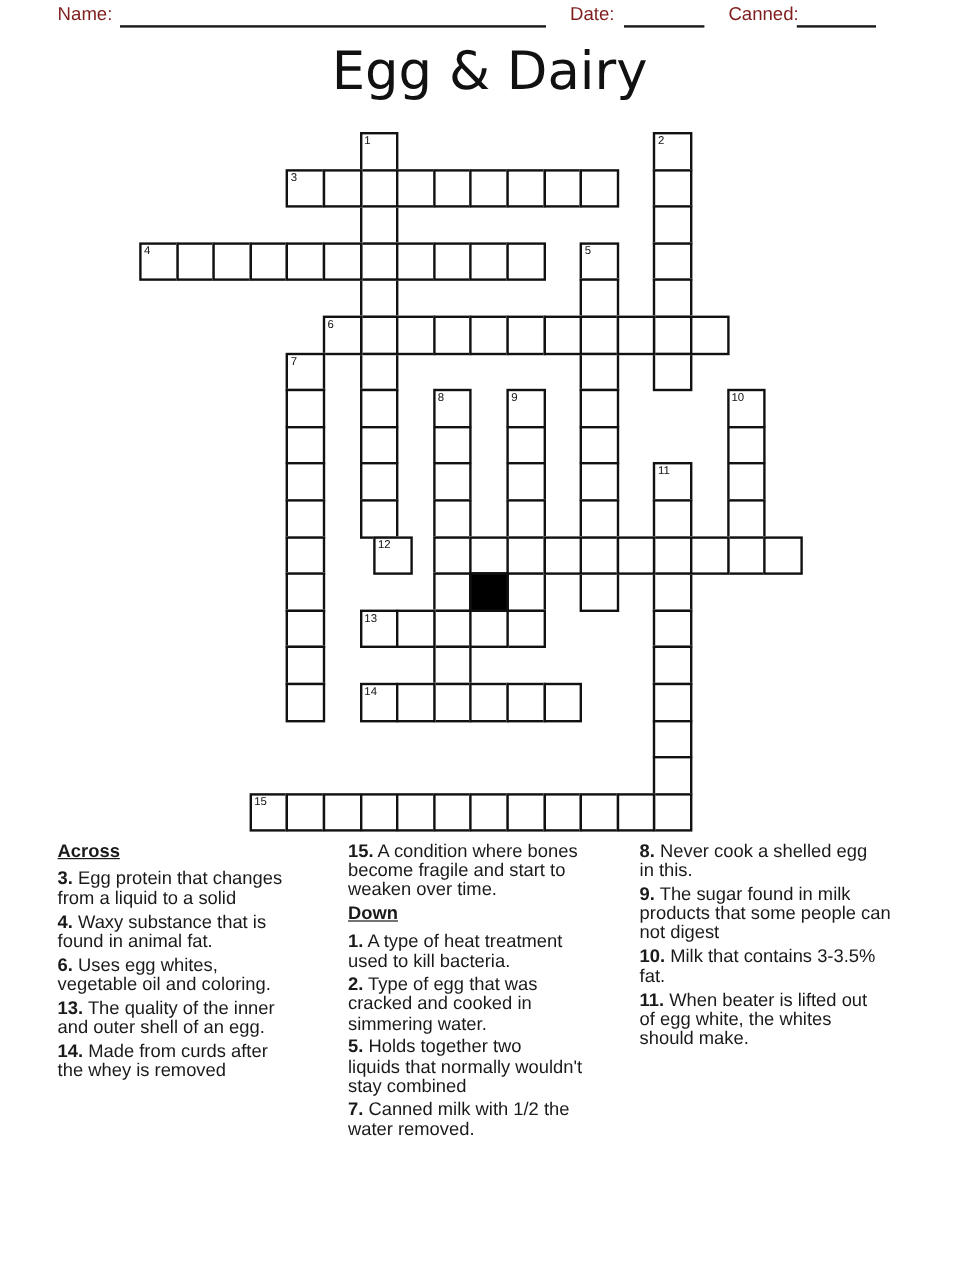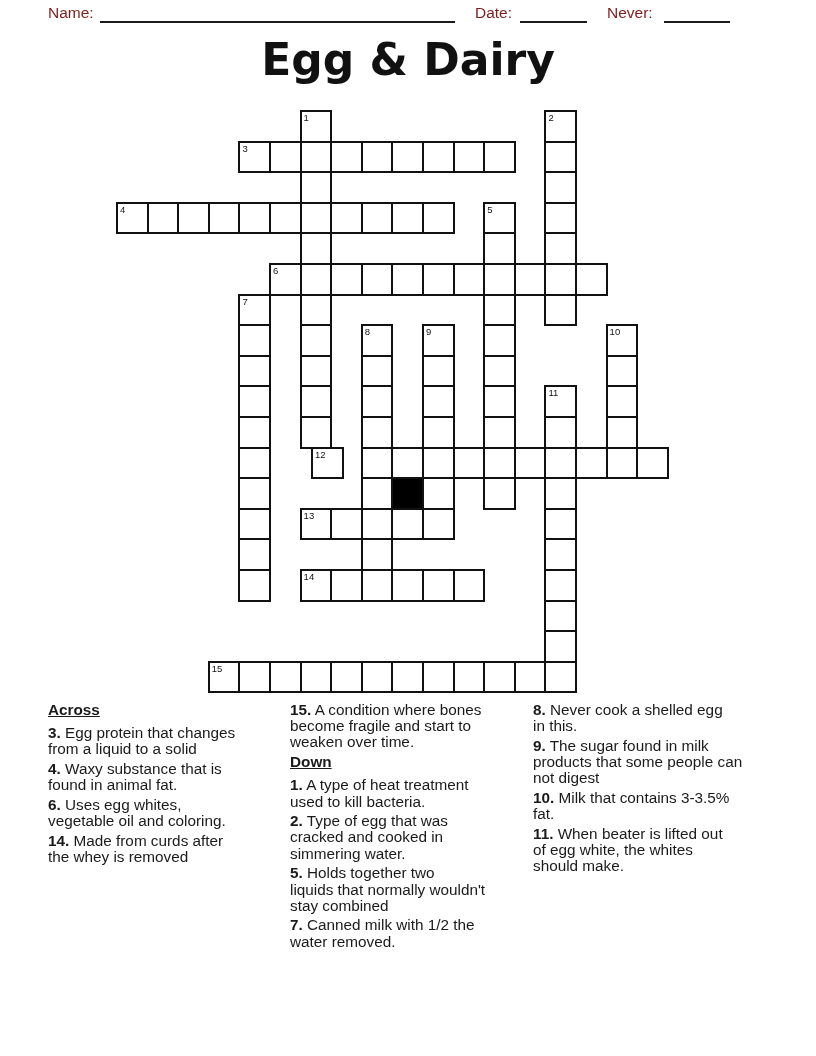--- a/index.html
+++ b/index.html
@@ -4,21 +4,21 @@
 <style>
   html,body{margin:0;padding:0;}
   body{
     width:816px;height:1056px;position:relative;background:#ffffff;
     font-family:"Liberation Sans",sans-serif;color:#1a1a1a;overflow:hidden;
   }
   .hdr-label{position:absolute;top:4px;font-size:15.5px;color:#7f1d1d;}
   .hdr-line{position:absolute;top:6px;height:15px;border-bottom:2px solid #1a1a1a;}
   .title{
     position:absolute;top:34px;left:0;width:816px;text-align:center;
-    font-family:"DejaVu Sans",sans-serif;font-size:44px;font-weight:700;color:#111;
+    font-family:"DejaVu Sans",sans-serif;font-size:44px;font-weight:400;color:#111;
     letter-spacing:0px;
   }
   #grid{position:absolute;left:0;top:0;width:816px;height:1056px;}
   .cell{
     position:absolute;box-sizing:border-box;background:#ffffff;
     border:2px solid #111111;
   }
   .cell.black{background:#000000;}
   .cell-num{
     position:absolute;top:0px;left:2px;
@@ -34,21 +34,21 @@
   .clue-num{font-weight:bold;}
   .clue-text{white-space:pre-line;}
 </style>
 </head>
 <body>
 
 <span class="hdr-label" style="left:48px">Name:</span>
 <span class="hdr-line" style="left:100px;width:355px"></span>
 <span class="hdr-label" style="left:475px">Date:</span>
 <span class="hdr-line" style="left:520px;width:67px"></span>
-<span class="hdr-label" style="left:607px">Never:</span>
+<span class="hdr-label" style="left:607px">Canned:</span>
 <span class="hdr-line" style="left:664px;width:66px"></span>
 
 <div class="title">Egg &amp; Dairy</div>
 
 <div id="grid">
     <div class="cell" style="left: 299.6px; top: 110px; width: 32.6px; height: 32.6px;">
       <span class="cell-num">1</span>
     </div>
     <div class="cell" style="left: 299.6px; top: 140.6px; width: 32.6px; height: 32.6px;"></div>
     <div class="cell" style="left: 299.6px; top: 171.2px; width: 32.6px; height: 32.6px;"></div>
@@ -201,20 +201,22 @@
   </div>
 
 <div class="clues-col" id="clues-col-0">
     <div class="clue-heading">Across</div>
     <p class="clue"><span class="clue-num">3.</span> <span class="clue-text">Egg protein that changes
 from a liquid to a solid</span></p>
     <p class="clue"><span class="clue-num">4.</span> <span class="clue-text">Waxy substance that is
 found in animal fat.</span></p>
     <p class="clue"><span class="clue-num">6.</span> <span class="clue-text">Uses egg whites,
 vegetable oil and coloring.</span></p>
+    <p class="clue"><span class="clue-num">13.</span> <span class="clue-text">The quality of the inner
+and outer shell of an egg.</span></p>
     <p class="clue"><span class="clue-num">14.</span> <span class="clue-text">Made from curds after
 the whey is removed</span></p>
   </div>
 <div class="clues-col" id="clues-col-1">
     <p class="clue"><span class="clue-num">15.</span> <span class="clue-text">A condition where bones
 become fragile and start to
 weaken over time.</span></p>
     <div class="clue-heading">Down</div>
     <p class="clue"><span class="clue-num">1.</span> <span class="clue-text">A type of heat treatment
 used to kill bacteria.</span></p>

